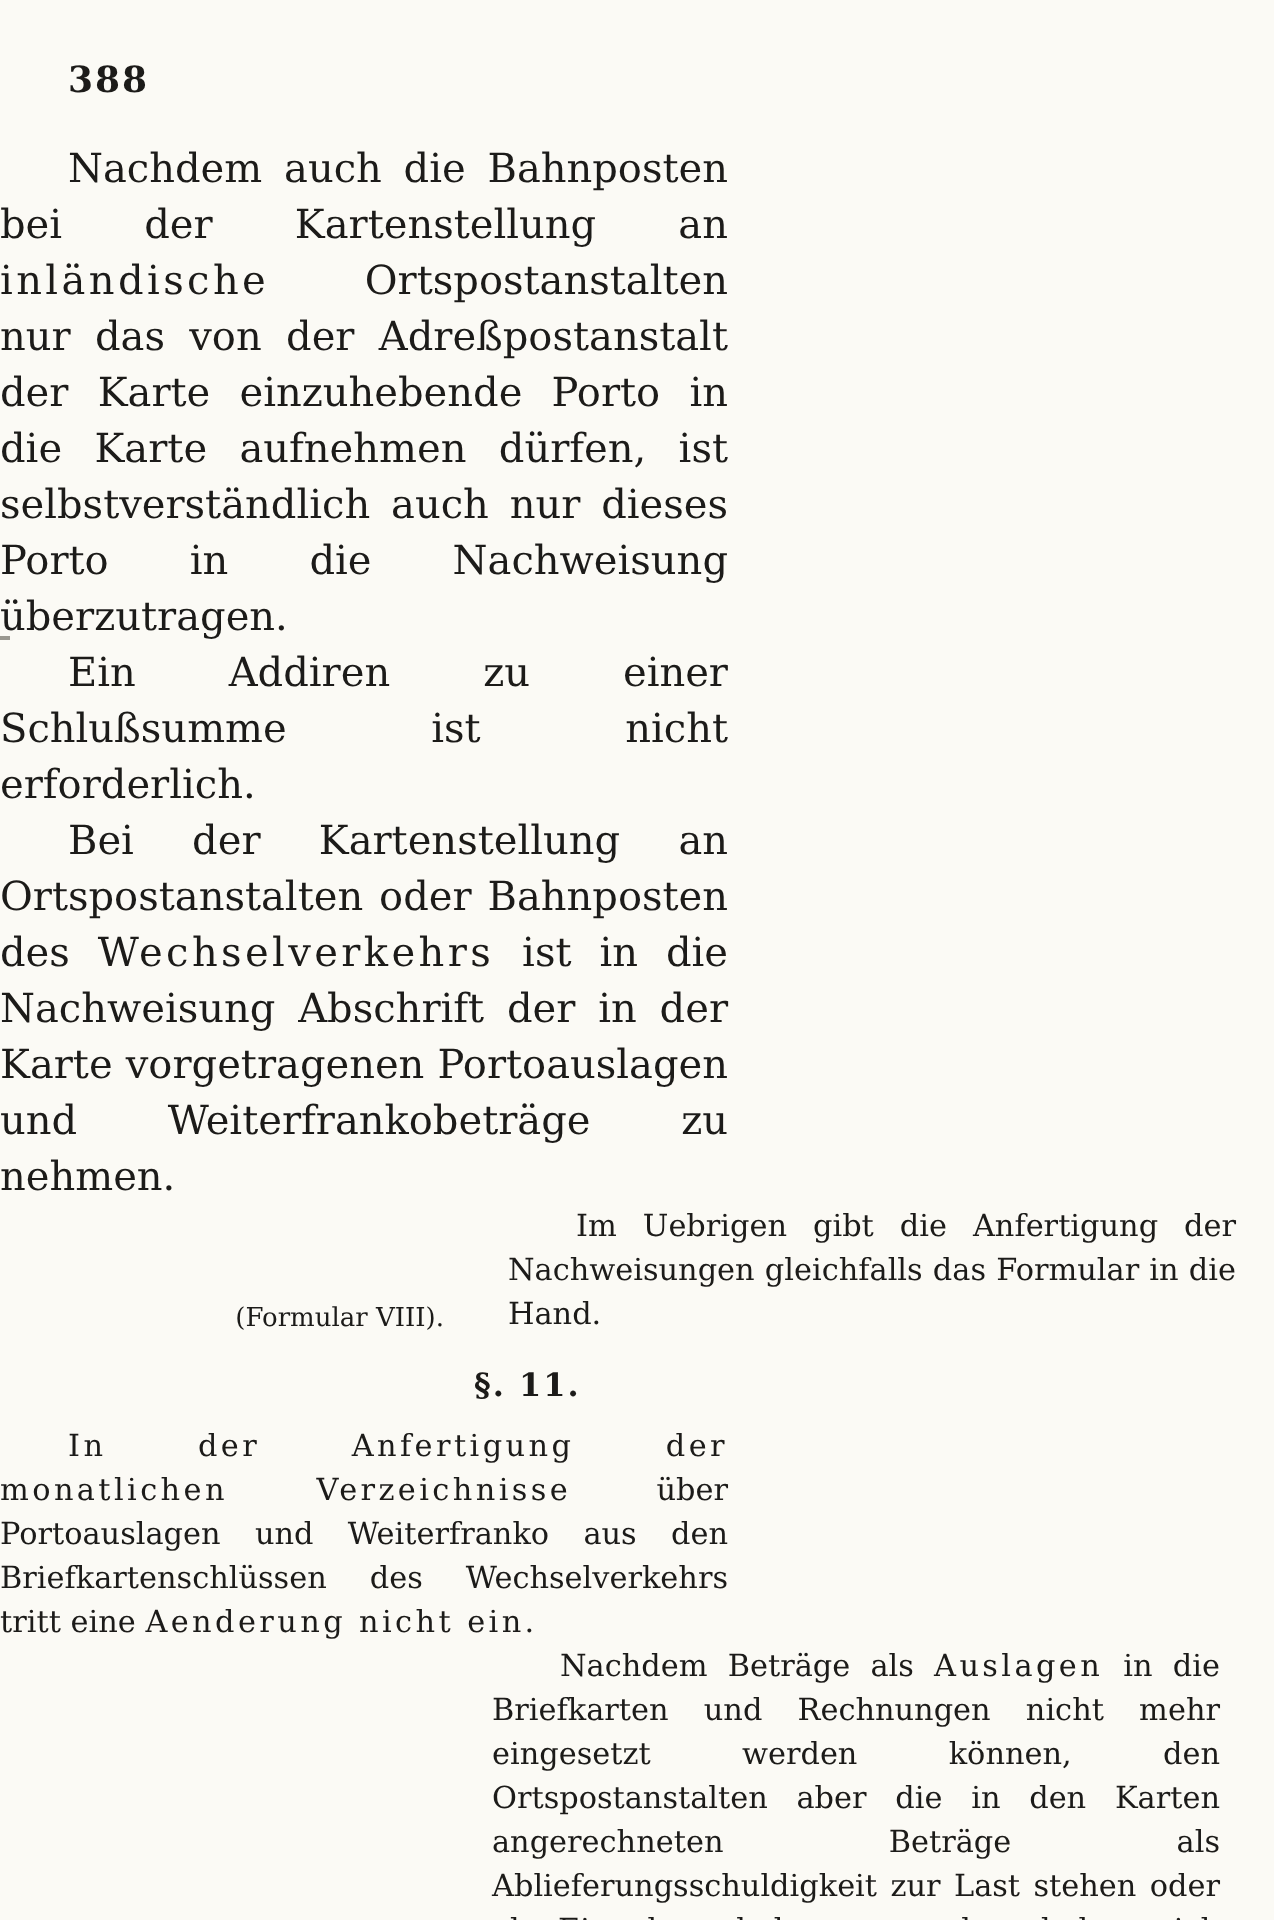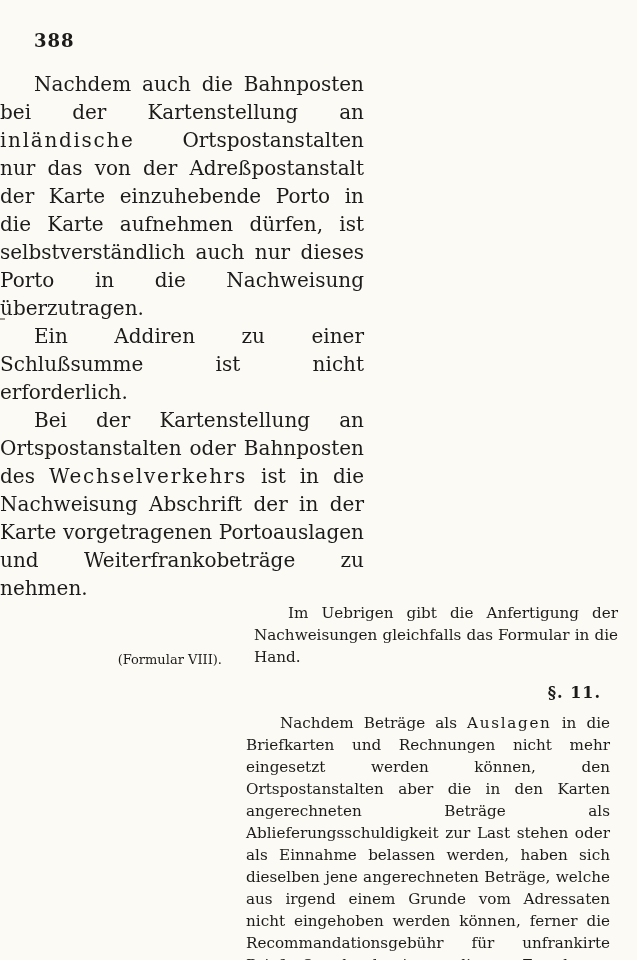--- a/index.html
+++ b/index.html
@@ -30,21 +30,21 @@
   }
   .main-col {
     flex:none; width:364px; margin-left:15px;
     font-size:15.2px; line-height:22px;
     text-align:justify;
   }
   .main-only { margin-left:237px; width:364px; font-size:20px; line-height:28px; text-align:justify; }
   .para { text-indent:34px; margin:0; }
   .heading {
     width:364px; margin:15px 0 10px 237px;
-    text-align:right; font-weight:bold;
+    text-align:left; font-weight:bold;
     font-size:16px; letter-spacing:1px;
   }
   .sp { letter-spacing:1.7px; }
   .edge-mark {
     position:absolute; left:0; top:318px; width:5px; height:2px;
     background:#9a9890;
   }
 </style>
 </head>
 <body style="background: rgb(251, 250, 245); color: rgb(28, 27, 25);">
@@ -63,20 +63,21 @@
     <p class="para main-only"><span>Bei der Kartenstellung an Ortspostanstalten oder Bahnposten des </span><span class="sp">Wechselverkehrs</span><span> ist in die Nachweisung Abschrift der in der Karte vorgetragenen Portoauslagen und Weiterfrankobeträge zu nehmen.</span></p>
 
     <div class="row">
       <div class="margin-col regular">(Formular VIII).</div>
       <p class="para main-col"><span>Im Uebrigen gibt die Anfertigung der Nachweisungen gleichfalls das Formular in die Hand.</span></p>
     </div>
 
     <div class="heading">§. 11.</div>
 
     <div class="row">
+      <p class="para main-col"><span class="sp">In der Anfertigung der monatlichen Verzeichnisse</span><span> über Portoauslagen und Weiterfranko aus den Briefkartenschlüssen des Wechselverkehrs tritt eine </span><span class="sp">Aenderung nicht ein.</span></p>
     </div>
 
 
     <div class="row">
       <div class="margin-col">Entlastung von uneinbringlichen Beträgen.</div>
       <p class="para main-col"><span>Nachdem Beträge als </span><span class="sp">Auslagen</span><span> in die Briefkarten und Rechnungen nicht mehr eingesetzt werden können, den Ortspostanstalten aber die in den Karten angerechneten Beträge als Ablieferungsschuldigkeit zur Last stehen oder als Einnahme belassen werden, haben sich dieselben jene angerechneten Beträge, welche aus irgend einem Grunde vom Adressaten nicht eingehoben werden können, ferner die Recommandationsgebühr für unfrankirte Briefe 2c. durch ein zu diesem Zwecke zu führendes Manual (siehe §. 13) gut zu schreiben.</span></p>
     </div>
 
   </div>
 </div>

